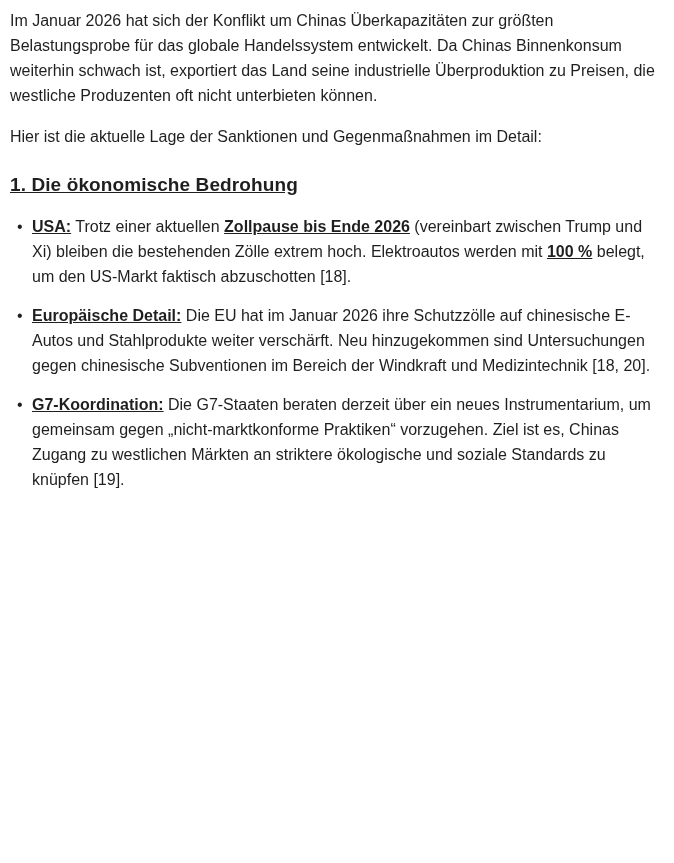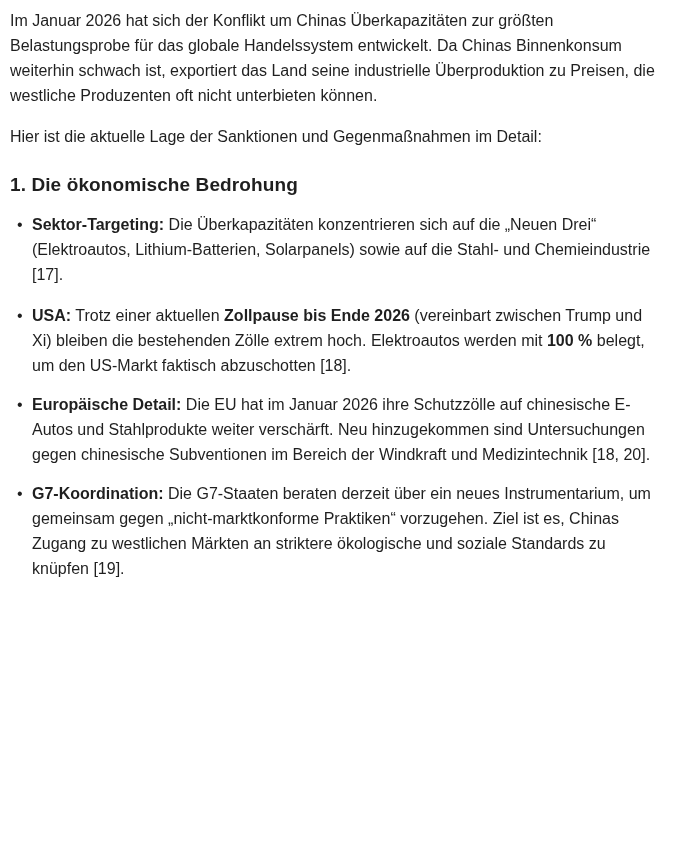--- a/index.html
+++ b/index.html
@@ -45,30 +45,30 @@
     content: "•";
     position: absolute;
     left: -15px;
     top: 0;
     font-size: 16px;
     line-height: 25px;
     color: #1f1f1f;
   }
   .run-bold {
     font-weight: 700;
+    text-decoration: underline;
   }
 </style>
 </head>
 <body>
 
 <div id="doc">
     <p><span class="run-regular">Im Januar 2026 hat sich der Konflikt um Chinas Überkapazitäten zur größten Belastungsprobe für das globale Handelssystem entwickelt. Da Chinas Binnenkonsum weiterhin schwach ist, exportiert das Land seine industrielle Überproduktion zu Preisen, die westliche Produzenten oft nicht unterbieten können.</span></p>
     <p><span class="run-regular">Hier ist die aktuelle Lage der Sanktionen und Gegenmaßnahmen im Detail:</span></p>
     <h3><span class="run-bold">1. Die ökonomische Bedrohung</span></h3>
     <ul>
-      <li><span class="run-bold">Sektor-Targeting:</span><span class="run-regular"> Die Überkapazitäten konzentrieren sich auf die „Neuen Drei“ (Elektroautos, Lithium-Batterien, Solarpanels) sowie auf die Stahl- und Chemieindustrie [17].</span></li>
     </ul>
     <ul>
       <li><span class="run-bold">USA:</span><span class="run-regular"> Trotz einer aktuellen </span><span class="run-bold">Zollpause bis Ende 2026</span><span class="run-regular"> (vereinbart zwischen Trump und Xi) bleiben die bestehenden Zölle extrem hoch. Elektroautos werden mit </span><span class="run-bold">100 %</span><span class="run-regular"> belegt, um den US-Markt faktisch abzuschotten [18].</span></li>
       <li><span class="run-bold">Europäische Detail:</span><span class="run-regular"> Die EU hat im Januar 2026 ihre Schutzzölle auf chinesische E-Autos und Stahlprodukte weiter verschärft. Neu hinzugekommen sind Untersuchungen gegen chinesische Subventionen im Bereich der Windkraft und Medizintechnik [18, 20].</span></li>
       <li><span class="run-bold">G7-Koordination:</span><span class="run-regular"> Die G7-Staaten beraten derzeit über ein neues Instrumentarium, um gemeinsam gegen „nicht-marktkonforme Praktiken“ vorzugehen. Ziel ist es, Chinas Zugang zu westlichen Märkten an striktere ökologische und soziale Standards zu knüpfen [19].</span></li>
     </ul>
   </div>
 
 </body></html>

